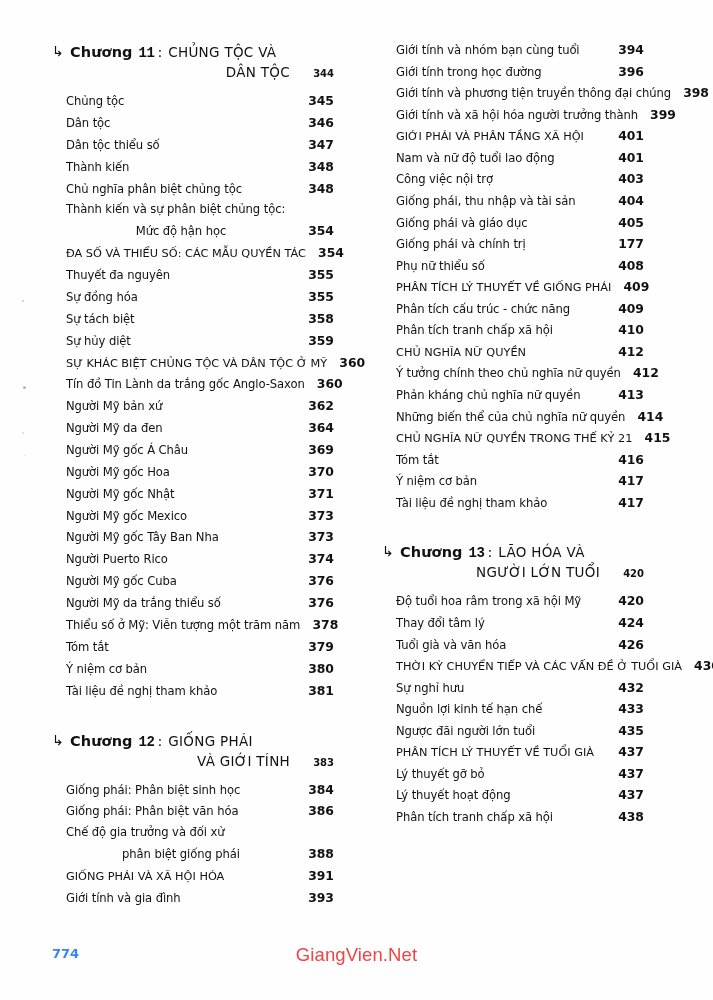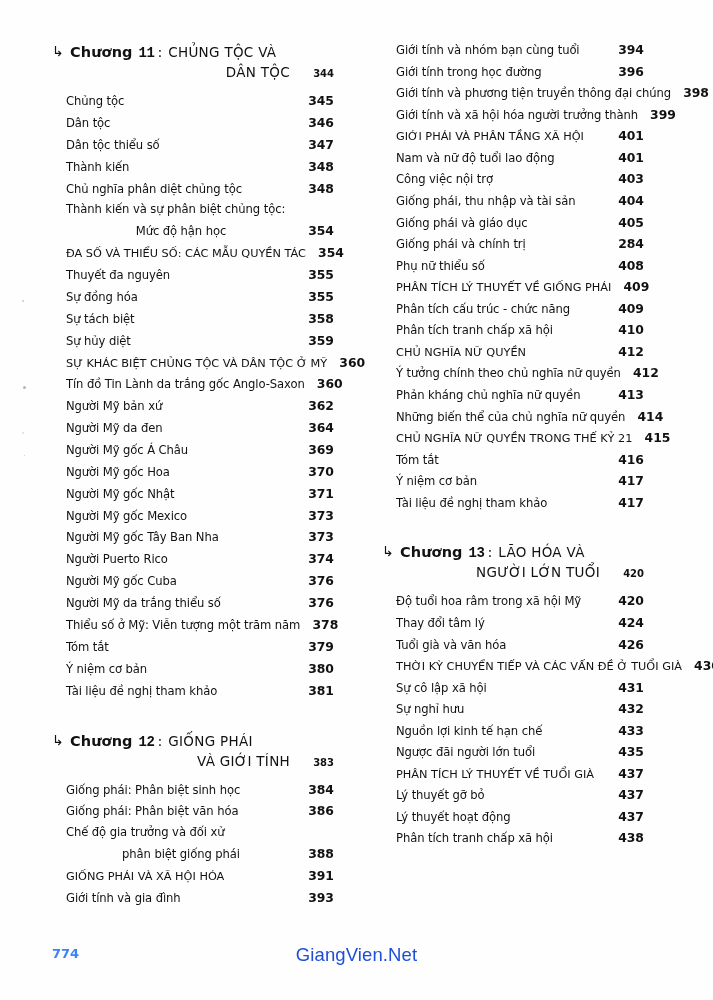--- a/index.html
+++ b/index.html
@@ -225,21 +225,21 @@
             </div>
             <div class="entry">
               <span class="label">Dân tộc thiểu số</span>
               <span class="num">347</span>
             </div>
             <div class="entry">
               <span class="label">Thành kiến</span>
               <span class="num">348</span>
             </div>
             <div class="entry">
-              <span class="label">Chủ nghĩa phân diệt chủng tộc</span>
+              <span class="label">Chủ nghĩa phân biệt chủng tộc</span>
               <span class="num">348</span>
             </div>
             <div class="entry nopage">
               <span class="label">Thành kiến và sự phân biệt chủng tộc:</span>
               <span class="num"></span>
             </div>
             <div class="entry indent">
               <span class="label">Mức độ hận học</span>
               <span class="num">354</span>
             </div>
@@ -406,21 +406,21 @@
           <div class="entry">
             <span class="label">Giống phái, thu nhập và tài sản</span>
             <span class="num">404</span>
           </div>
           <div class="entry">
             <span class="label">Giống phái và giáo dục</span>
             <span class="num">405</span>
           </div>
           <div class="entry">
             <span class="label">Giống phái và chính trị</span>
-            <span class="num">284</span>
+            <span class="num">177</span>
           </div>
           <div class="entry">
             <span class="label">Phụ nữ thiểu số</span>
             <span class="num">408</span>
           </div>
           <div class="entry">
             <span class="label caps">PHÂN TÍCH LÝ THUYẾT VỀ GIỐNG PHÁI</span>
             <span class="num">409</span>
           </div>
           <div class="entry">
@@ -490,24 +490,20 @@
             </div>
             <div class="entry">
               <span class="label">Tuổi già và văn hóa</span>
               <span class="num">426</span>
             </div>
             <div class="entry">
               <span class="label caps">THỜI KỲ CHUYỂN TIẾP VÀ CÁC VẤN ĐỀ Ở TUỔI GIÀ</span>
               <span class="num">430</span>
             </div>
             <div class="entry">
-              <span class="label">Sự cô lập xã hội</span>
-              <span class="num">431</span>
-            </div>
-            <div class="entry">
               <span class="label">Sự nghỉ hưu</span>
               <span class="num">432</span>
             </div>
             <div class="entry">
               <span class="label">Nguồn lợi kinh tế hạn chế</span>
               <span class="num">433</span>
             </div>
             <div class="entry">
               <span class="label">Ngược đãi người lớn tuổi</span>
               <span class="num">435</span>
@@ -528,15 +524,15 @@
               <span class="label">Phân tích tranh chấp xã hội</span>
               <span class="num">438</span>
             </div>
           </div>
         </div>
       </div>
 
   </div>
 
   <div class="folio">774</div>
-  <div class="watermark" style="color: #1d4ed8;">GiangVien.Net</div>
+  <div class="watermark" style="color: #ef4444;">GiangVien.Net</div>
 
 </div>
 
 </body></html>

